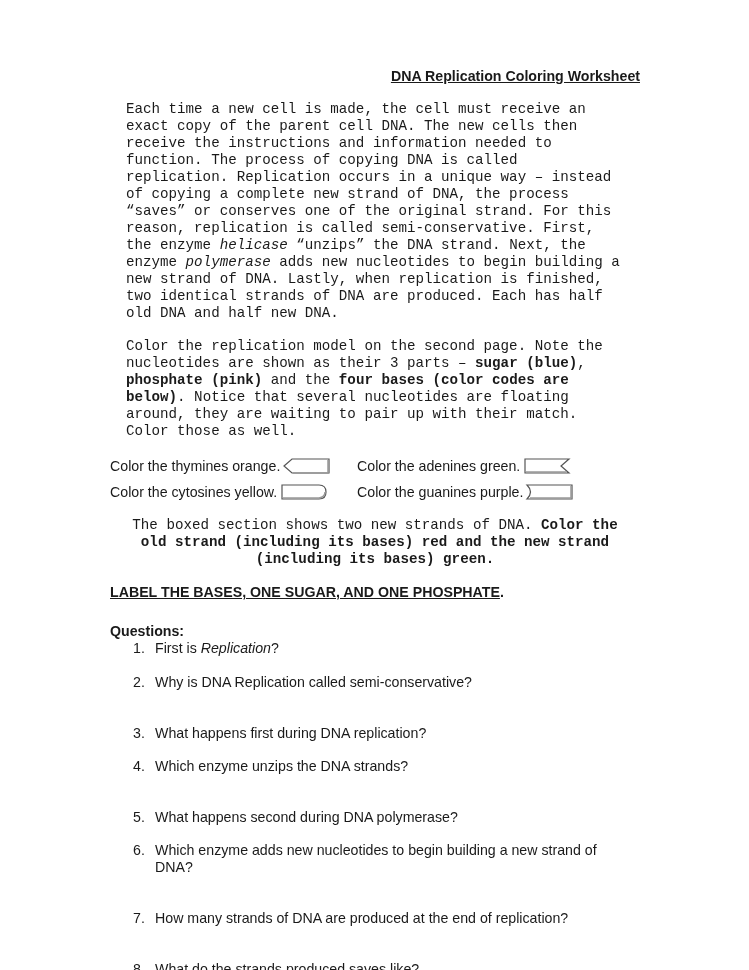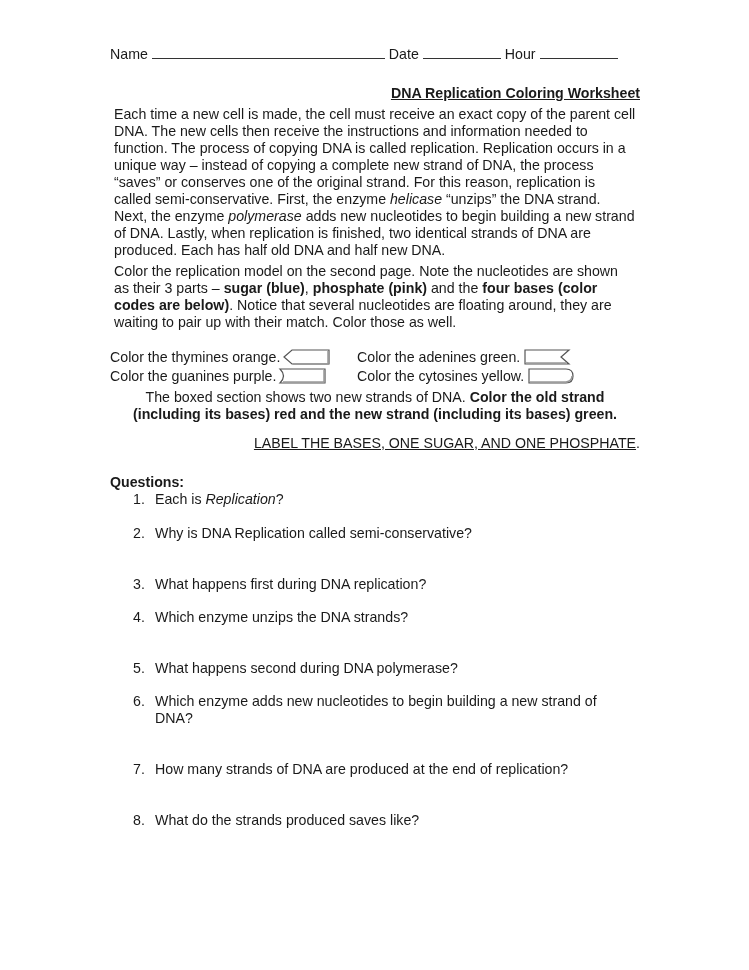--- a/index.html
+++ b/index.html
@@ -36,44 +36,45 @@
       margin: 0 4px;
       vertical-align: baseline;
     }
     .title {
       text-align: right;
       font-weight: bold;
       text-decoration: underline;
       margin-top: 24px;
     }
     p.para {
-      margin: 4px;
+      margin: 16px;
+      font-family: Liberation Mono, monospace;
     }
     .intro { margin-top: 18px; }
     .instructions { margin-top: 17px; }
     .legend {
       margin-top: 17px;
       display: grid;
       grid-template-columns: 247px 280px;
-      row-gap: 1px;
+      row-gap: 8px;
     }
     .legend-item {
       display: flex;
       align-items: center;
       height: 18px;
       white-space: nowrap;
     }
     .legend-item svg {
       margin-left: 2px;
       display: inline-block;
     }
     .boxed { margin-top: 18px; text-align: center; }
     .label-line {
-      text-align: right;
-      font-weight: normal;
+      text-align: left;
+      font-weight: bold;
       margin-top: 12px;
     }
     .label-line .u { text-decoration: underline; }
     .questions-head {
       font-weight: bold;
       margin-top: 22px;
     }
     .q {
       display: flex;
       position: absolute;
@@ -85,28 +86,20 @@
       flex: 0 0 22px;
     }
     .q .text { flex: 1; }
     .questions { position: relative; height: 330px; }
   </style>
 </head>
 <body>
 
 <div class="page">
 
-  <div class="header-line">
-    <span>Name</span>
-    <span class="blank" style="width:233px"></span>
-    <span>Date</span>
-    <span class="blank" style="width:78px"></span>
-    <span>Hour</span>
-    <span class="blank" style="width:78px;margin-right:0"></span>
-  </div>
 
   <div class="title">DNA Replication Coloring Worksheet</div>
 
   <p class="para intro"><span>Each time a new cell is made, the cell must receive an exact copy of the parent cell DNA. The new cells then receive the instructions and information needed to function. The process of copying DNA is called replication. Replication occurs in a unique way – instead of copying a complete new strand of DNA, the process “saves” or conserves one of the original strand. For this reason, replication is called semi-conservative. First, the enzyme </span><i>helicase</i><span> “unzips” the DNA strand. Next, the enzyme </span><i>polymerase</i><span> adds new nucleotides to begin building a new strand of DNA. Lastly, when replication is finished, two identical strands of DNA are produced. Each has half old DNA and half new DNA.</span></p>
 
   <p class="para instructions"><span>Color the replication model on the second page. Note the nucleotides are shown as their 3 parts – </span><b>sugar (blue)</b><span>, </span><b>phosphate (pink)</b><span> and the </span><b>four bases (color codes are below)</b><span>. Notice that several nucleotides are floating around, they are waiting to pair up with their match. Color those as well.</span></p>
 
   <div class="legend">
     <div class="legend-item">
       <span>Color the thymines orange.</span>
@@ -116,45 +109,45 @@
       </svg>
     </div>
     <div class="legend-item">
       <span>Color the adenines green.</span>
       <svg width="50" height="16" viewBox="0 0 50 16">
         <path d="M3 1 L47 1 L39 8 L47 15 L3 15 Z" fill="#fff" stroke="#555" stroke-width="1.2"></path>
         <path d="M4 14 L44 14" fill="none" stroke="#999" stroke-width="1.5"></path>
       </svg>
     </div>
     <div class="legend-item">
+      <span>Color the cytosines yellow.</span>
+      <svg width="50" height="16" viewBox="0 0 50 16">
+        <path d="M3 1 L40 1 Q47 1 47 8 Q47 15 40 15 L3 15 Z" fill="#fff" stroke="#555" stroke-width="1.2"></path>
+        <path d="M4 14 L40 14 Q46 13 46 8" fill="none" stroke="#999" stroke-width="1.5"></path>
+      </svg>
+    </div>
+    <div class="legend-item">
       <span>Color the guanines purple.</span>
       <svg width="50" height="16" viewBox="0 0 50 16">
         <path d="M2 1 L47 1 L47 15 L2 15 Q9 8 2 1 Z" fill="#fff" stroke="#555" stroke-width="1.2"></path>
         <path d="M46 2 L46 14 L5 14" fill="none" stroke="#999" stroke-width="1.5"></path>
-      </svg>
-    </div>
-    <div class="legend-item">
-      <span>Color the cytosines yellow.</span>
-      <svg width="50" height="16" viewBox="0 0 50 16">
-        <path d="M3 1 L40 1 Q47 1 47 8 Q47 15 40 15 L3 15 Z" fill="#fff" stroke="#555" stroke-width="1.2"></path>
-        <path d="M4 14 L40 14 Q46 13 46 8" fill="none" stroke="#999" stroke-width="1.5"></path>
       </svg>
     </div>
   </div>
 
   <p class="para boxed"><span>The boxed section shows two new strands of DNA. </span><b>Color the old strand (including its bases) red and the new strand (including its bases) green.</b></p>
 
   <div class="label-line"><span class="u">LABEL THE BASES, ONE SUGAR, AND ONE PHOSPHATE</span><span>.</span></div>
 
   <div class="questions-head">Questions:</div>
 
   <div class="questions">
     <div class="q" style="top:0px">
       <span class="num">1.</span>
-      <span class="text"><span>Each is </span><i>Replication</i><span>?</span></span>
+      <span class="text"><span>First is </span><i>Replication</i><span>?</span></span>
     </div>
     <div class="q" style="top:34px">
       <span class="num">2.</span>
       <span class="text">Why is DNA Replication called semi-conservative?</span>
     </div>
     <div class="q" style="top:85px">
       <span class="num">3.</span>
       <span class="text">What happens first during DNA replication?</span>
     </div>
     <div class="q" style="top:118px">

